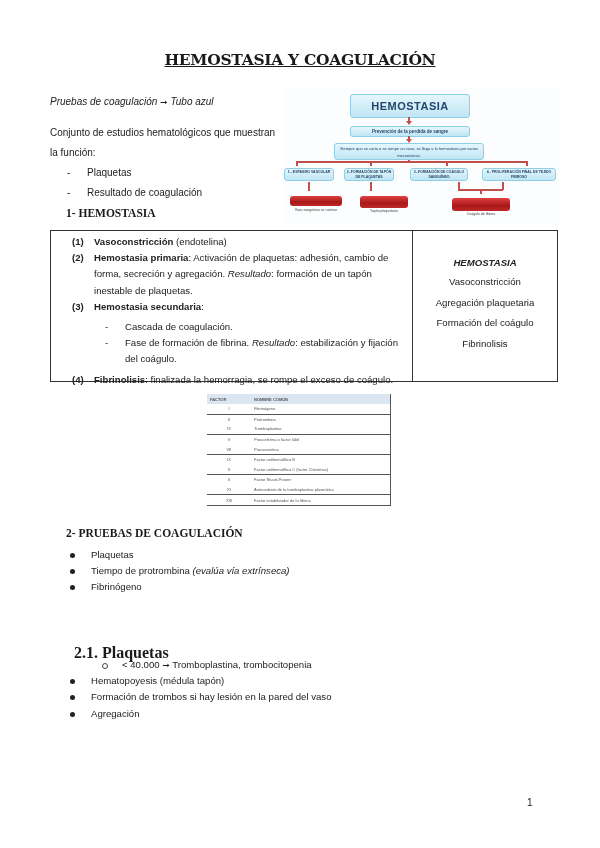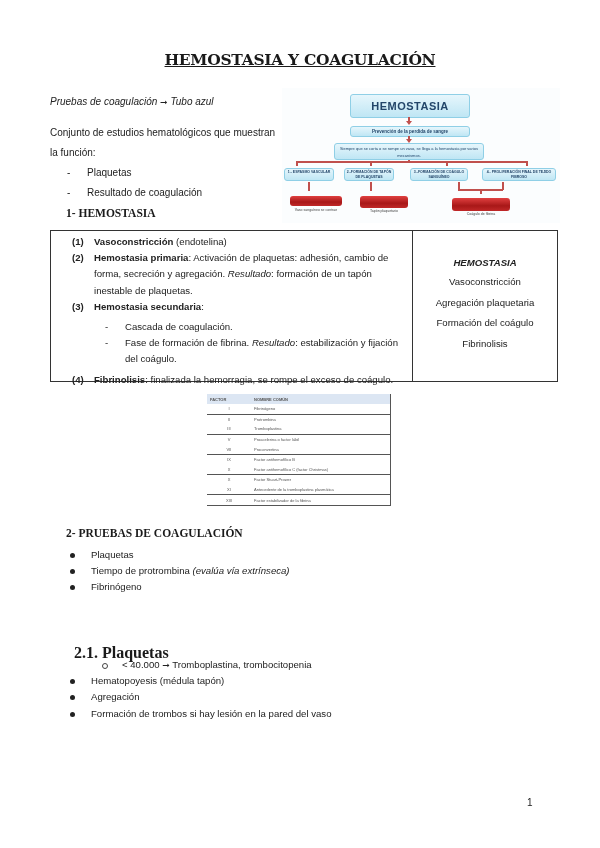--- a/index.html
+++ b/index.html
@@ -200,17 +200,17 @@
   <li><span>Plaquetas</span></li>
   <li><span>Tiempo de protrombina </span><span class="i">(evalúa vía extrínseca)</span></li>
   <li><span>Fibrinógeno</span></li>
 </ul>
 
 <div class="abs h1 h-plaq">2.1. Plaquetas</div>
 
 <ul class="abs bullets list-plaq">
   <li class="circ"><span>&lt; 40.000 </span> <span class="arrow-glyph">➞</span><span> Tromboplastina, trombocitopenia</span></li>
   <li>Hematopoyesis (médula tapón)</li>
+  <li>Formación  de trombos si hay lesión en la pared del vaso</li>
   <li>Agregación</li>
-  <li>Formación  de trombos si hay lesión en la pared del vaso</li>
 </ul>
 
 <div class="abs page-num">1</div>
 
 </body></html>

